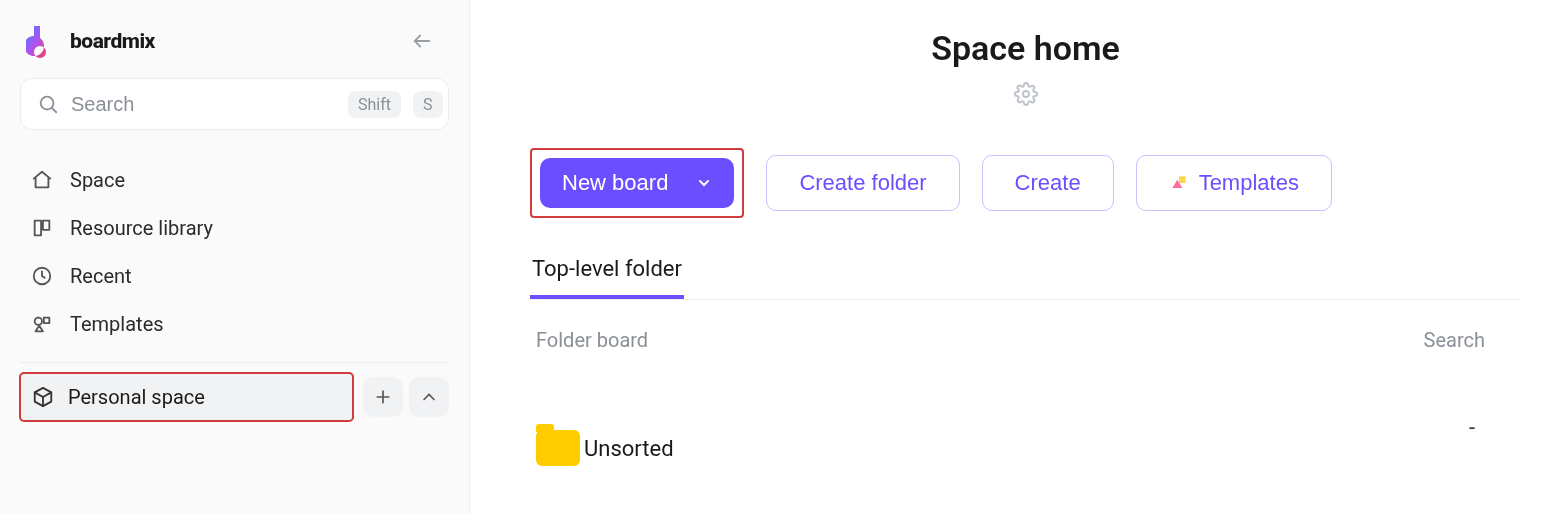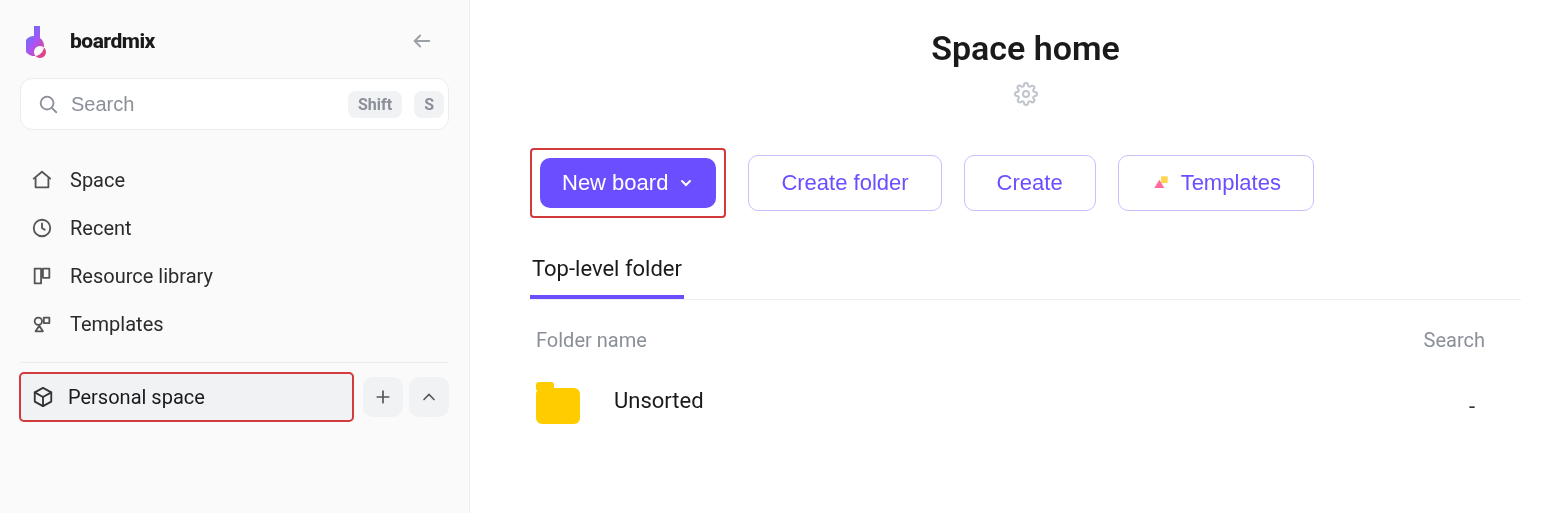--- a/index.html
+++ b/index.html
@@ -49,21 +49,20 @@
     flex: 1;
     background: transparent;
   }
   .search-box input::placeholder { color: #8a8f98; }
   .kbd {
     background: #f1f2f4;
     color: #8a8f98;
     border-radius: 8px;
     font-size: 16px;
     padding: 4px 10px;
-    font-weight: bold;
   }
   .nav {
     margin-top: 26px;
     display: flex;
     flex-direction: column;
   }
   .nav-item {
     display: flex;
     align-items: center;
     gap: 16px;
@@ -105,42 +104,42 @@
   
   .main { flex: 1; padding: 28px 20px 0 60px; }
   .page-title-row { display:flex; align-items:center; gap:14px;flex-direction:column; }
   .page-title { font-size: 34px; font-weight: 600; }
   .gear { color:#bfc4cc; cursor:pointer; }
   .action-row { display:flex; gap:22px; margin-top: 42px; align-items:center; }
   .new-board-wrap { border:2px solid #d23b3b; padding:8px; border-radius:4px; }
   .btn-primary {
     background:#6b4eff; color:#fff; border:none;
     padding: 12px 22px; font-size:22px; border-radius:10px;
-    display:flex; align-items:center; gap:10px; cursor:pointer;
+    display:flex; align-items:center; gap:28px; cursor:pointer;
   }
   .btn-outline {
     background:#fff; color:#6b4eff; border:1.5px solid #c9c0ff;
     padding: 14px 32px; font-size:22px; border-radius:10px; cursor:pointer;
     display:flex; align-items:center; gap:10px;
   }
   .tabbar { margin-top: 28px; border-bottom:1px solid #eee; display:flex; }
   .tab {
     padding: 10px 2px 14px 2px; font-size:22px; font-weight:400; cursor:pointer;
     border-bottom: 4px solid transparent;
   }
   .tab.active { border-bottom-color:#6b4eff; }
   .table-head {
     display:flex; justify-content:space-between;
     color:#8a8f98; font-size:20px; margin-top: 28px; padding: 0 6px;
   }
   .row {
     display:flex; align-items:center; justify-content:space-between;
     margin-top: 36px; padding: 0 6px;
   }
-  .row-left { display:flex; gap:34px; }
+  .row-left { display:flex; align-items:center; gap:4px;margin-top:42px; }
   .folder-chip { width:44px; height:36px; background:#ffcc00; border-radius:6px; position:relative; }
   .folder-chip::before { content:""; position:absolute; top:-6px; left:0; width:18px; height:8px; background:#ffcc00; border-radius:3px 3px 0 0; }
   .row-name { font-size:22px; }
   .row-creator { font-size:22px; color:#333; padding-right: 40px;}
   svg { display:block; }
 </style>
 </head>
 <body>
 
 <aside class="sidebar">
@@ -185,35 +184,35 @@
       <span class="icon">
         <svg width="22" height="22" viewBox="0 0 24 24" fill="none" stroke="currentColor" stroke-width="2" stroke-linecap="round" stroke-linejoin="round">
             <path d="M3 10.5 12 3l9 7.5"></path>
             <path d="M5 10v10h14V10"></path>
           </svg>
       </span>
       <span>Space</span>
     </div>
     <div class="nav-item">
       <span class="icon">
+        <svg width="22" height="22" viewBox="0 0 24 24" fill="none" stroke="currentColor" stroke-width="2" stroke-linecap="round" stroke-linejoin="round">
+            <rect x="4" y="4" width="7" height="16"></rect>
+            <rect x="13" y="4" width="7" height="10"></rect>
+          </svg>
+      </span>
+      <span>Resource library</span>
+    </div>
+    <div class="nav-item">
+      <span class="icon">
         <svg width="22" height="22" viewBox="0 0 24 24" fill="none" stroke="currentColor" stroke-width="2" stroke-linecap="round">
             <circle cx="12" cy="12" r="9"></circle>
             <path d="M12 7v5l3 2"></path>
           </svg>
       </span>
       <span>Recent</span>
-    </div>
-    <div class="nav-item">
-      <span class="icon">
-        <svg width="22" height="22" viewBox="0 0 24 24" fill="none" stroke="currentColor" stroke-width="2" stroke-linecap="round" stroke-linejoin="round">
-            <rect x="4" y="4" width="7" height="16"></rect>
-            <rect x="13" y="4" width="7" height="10"></rect>
-          </svg>
-      </span>
-      <span>Resource library</span>
     </div>
     <div class="nav-item">
       <span class="icon">
         <svg width="22" height="22" viewBox="0 0 24 24" fill="none" stroke="currentColor" stroke-width="2" stroke-linecap="round" stroke-linejoin="round">
             <circle cx="8" cy="9" r="4"></circle>
             <path d="M14 5h6v6h-6z"></path>
             <path d="M5 20l4-6 4 6z"></path>
           </svg>
       </span>
       <span>Templates</span>
@@ -287,21 +286,21 @@
     </button>
   </div>
 
   <div class="tabbar">
     <div class="tab active">
       <span>Top-level folder</span>
     </div>
   </div>
 
   <div class="table-head">
-    <span>Folder name</span>
+    <span>Folder board</span>
     <span style="padding-right:30px;">Search</span>
   </div>
 
   <div class="row">
     <div class="row-left">
       <span class="folder-chip"></span>
       <span class="row-name">Unsorted</span>
     </div>
     <span class="row-creator">-</span>
   </div>

